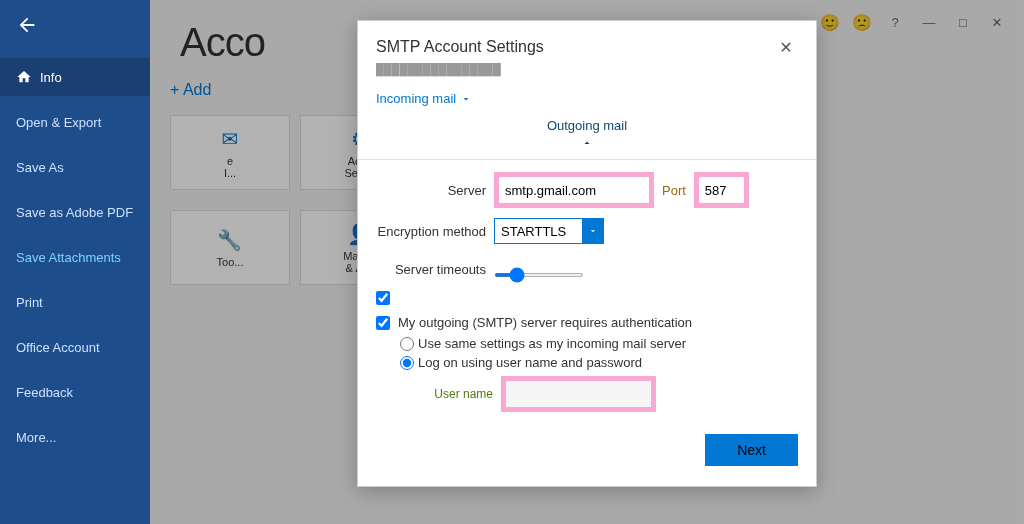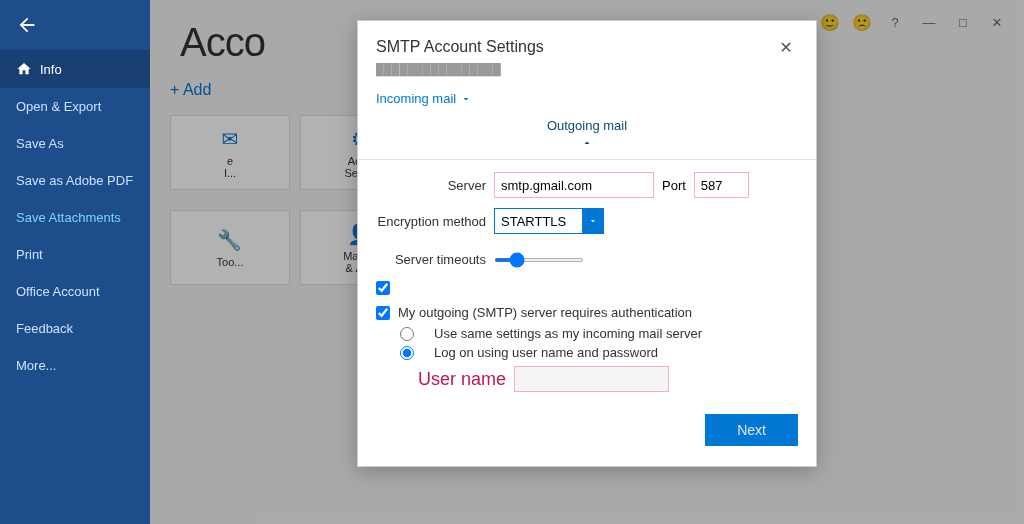--- a/index.html
+++ b/index.html
@@ -7,20 +7,21 @@
 
     
     .sidebar {
       width: 150px;
       background: #1e4d8c;
       color: #fff;
       display: flex;
       flex-direction: column;
       flex-shrink: 0;
       height: 524px;
+      gap: 8px;
     }
     .sidebar-back {
       padding: 14px 16px;
       display: flex;
       align-items: center;
       cursor: pointer;
     }
     .sidebar-back svg { width: 22px; height: 22px; fill: white; }
     .sidebar-item {
       padding: 11px 16px;
@@ -145,30 +146,30 @@
       margin-bottom: 10px;
       gap: 8px;
     }
     .form-label {
       color: #333;
       font-size: 13px;
       min-width: 110px;
       text-align: right;
     }
     .form-input {
-      border: 1px solid #f9a8d4;
+      border: 5px solid #f9a8d4;
       padding: 3px 6px;
       font-size: 13px;
-      height: 26px;
+      height: 36px;
       outline: none;
     }
     .form-input.server { width: 160px; }
     .form-input.port { width: 55px; }
     .form-input.username { width: 155px; background: #f5f5f5; }
-    .port-label { font-size: 13px; color: #000000; }
+    .port-label { font-size: 13px; color: #a16207; }
 
     .select-wrapper {
       position: relative;
       display: inline-block;
     }
     .form-select {
       border: 1px solid #0078d4;
       padding: 3px 24px 3px 6px;
       font-size: 13px;
       height: 26px;
@@ -183,21 +184,21 @@
       right: 0; top: 0; bottom: 0;
       width: 22px;
       background: #0078d4;
       display: flex; align-items: center; justify-content: center;
       pointer-events: none;
     }
     .select-arrow svg { fill: white; width: 10px; height: 10px; }
 
     .slider-row {
       display: flex;
-      align-items: center;
+      align-items: flex-end;
       gap: 8px;
       margin-bottom: 10px;
       padding-left: 18px;
     }
     .slider-label { font-size: 13px; color: #333; min-width: 110px; text-align: right; }
     input[type=range] { width: 90px; height: 4px; cursor: pointer; }
 
     .checkbox-row {
       display: flex;
       align-items: center;
@@ -208,43 +209,43 @@
     .checkbox-row input[type=checkbox] { width: 14px; height: 14px; cursor: pointer; }
     .checkbox-row label { font-size: 13px; color: #333; cursor: pointer; }
 
     .radio-group {
       padding-left: 42px;
       margin-bottom: 6px;
     }
     .radio-row {
       display: flex;
       align-items: center;
-      gap: 20px;
+      gap: 4px;
       margin-bottom: 4px;
     }
     .radio-row input[type=radio] { width: 14px; height: 14px; cursor: pointer; }
     .radio-row label { font-size: 13px; color: #333; cursor: pointer; }
 
     .username-row {
       display: flex;
       align-items: center;
       gap: 8px;
       padding-left: 60px;
       margin-bottom: 6px;
     }
-    .username-label { font-size: 18px; color: #be185d; min-width: 75px; text-align: left; }
+    .username-label { font-size: 12px; color: #4d7c0f; min-width: 75px; text-align: right; }
 
     .modal-footer {
       display: flex;
       justify-content: flex-end;
       padding: 16px 18px 0;
     }
     .btn-next {
       background: #0078d4;
-      color: #e5e5e5;
+      color: #000000;
       border: none;
       padding: 8px 32px;
       font-size: 14px;
       cursor: pointer;
       font-family: 'Segoe UI', Arial, sans-serif;
     }
 
     
     .card-row {
       display: flex;

